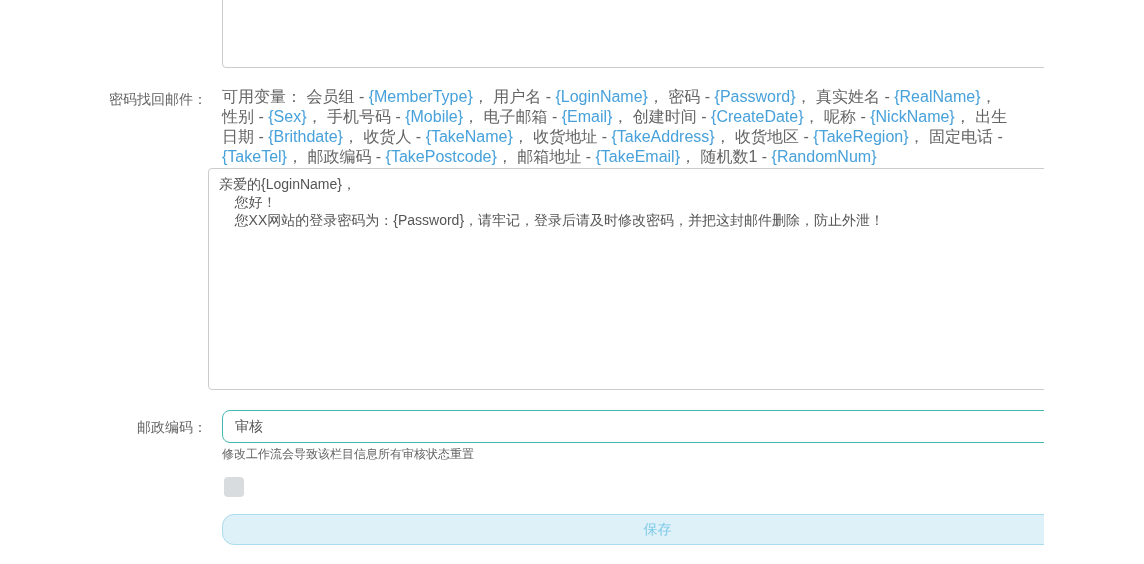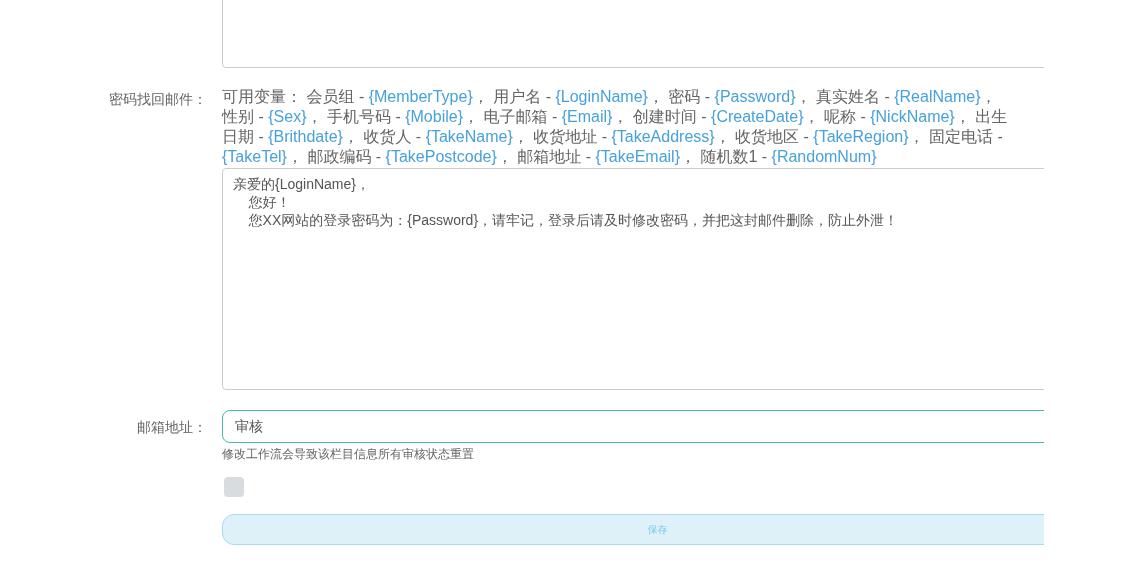--- a/index.html
+++ b/index.html
@@ -23,21 +23,21 @@
   #label-member-icon{top:480px;}
 
   textarea{
     position:absolute;box-sizing:border-box;background:#fff;
     border:1px solid #ccc;border-radius:4px;
     font-family:"Liberation Sans","DejaVu Sans",sans-serif;
     font-size:14px;color:#555;padding:6px 10px;line-height:18px;
     resize:both;outline:none;
   }
   #top-textarea{left:222px;top:-40px;width:871px;height:108px;}
-  #email-body-textarea{left:222px;top:168px;width:871px;height:222px;}
+  #email-body-textarea{left:208px;top:168px;width:871px;height:222px;}
 
   #vars-help{
     position:absolute;left:222px;top:87px;width:792px;
     font-size:16px;line-height:20px;color:var(--text);
   }
   #vars-help .var{color:var(--variable_blue);}
 
   #workflow-select{
     position:absolute;left:222px;top:410px;width:871px;height:33px;
     box-sizing:border-box;background:#fff;
@@ -58,40 +58,40 @@
   #member-icon-checkbox{
     position:absolute;left:224px;top:477px;width:20px;height:20px;
     background:#d8dcdf;border-radius:4px;cursor:pointer;
   }
 
   #save-button{
     position:absolute;left:222px;top:514px;width:871px;height:31px;
     box-sizing:border-box;border:1px solid var(--save-border,#abdbee);
     border:1px solid var(--save_border);
     background:var(--save_bg);color:var(--save_text);
-    border-radius:12px;font-size:10px;
+    border-radius:12px;font-size:14px;
     display:flex;align-items:center;justify-content:center;cursor:pointer;
   }
 </style>
 </head>
 <body>
 
 <div class="screen">
 
   <textarea id="top-textarea" spellcheck="false" style=""></textarea>
 
   <div class="form-label" id="label-password-email">密码找回邮件：</div>
 
   <div id="vars-help"><span>可用变量： 会员组 - </span><span class="var">{MemberType}</span><span>， 用户名 - </span><span class="var">{LoginName}</span><span>， 密码 - </span><span class="var">{Password}</span><span>， 真实姓名 - </span><span class="var">{RealName}</span><span>， 性别 - </span><span class="var">{Sex}</span><span>， 手机号码 - </span><span class="var">{Mobile}</span><span>， 电子邮箱 - </span><span class="var">{Email}</span><span>， 创建时间 - </span><span class="var">{CreateDate}</span><span>， 呢称 - </span><span class="var">{NickName}</span><span>， 出生日期 - </span><span class="var">{Brithdate}</span><span>， 收货人 - </span><span class="var">{TakeName}</span><span>， 收货地址 - </span><span class="var">{TakeAddress}</span><span>， 收货地区 - </span><span class="var">{TakeRegion}</span><span>， 固定电话 - </span><span class="var">{TakeTel}</span><span>， 邮政编码 - </span><span class="var">{TakePostcode}</span><span>， 邮箱地址 - </span><span class="var">{TakeEmail}</span><span>， 随机数1 - </span><span class="var">{RandomNum}</span></div>
 
   <textarea id="email-body-textarea" spellcheck="false" style="">亲爱的{LoginName}，
     您好！
     您XX网站的登录密码为：{Password}，请牢记，登录后请及时修改密码，并把这封邮件删除，防止外泄！</textarea>
 
-  <div class="form-label" id="label-workflow">邮箱地址：</div>
+  <div class="form-label" id="label-workflow">邮政编码：</div>
 
   <div id="workflow-select">
     <span>审核</span>
     <span class="chevron"></span>
   </div>
 
   <div id="workflow-help">修改工作流会导致该栏目信息所有审核状态重置</div>
 
 
   <div id="member-icon-checkbox"></div>

